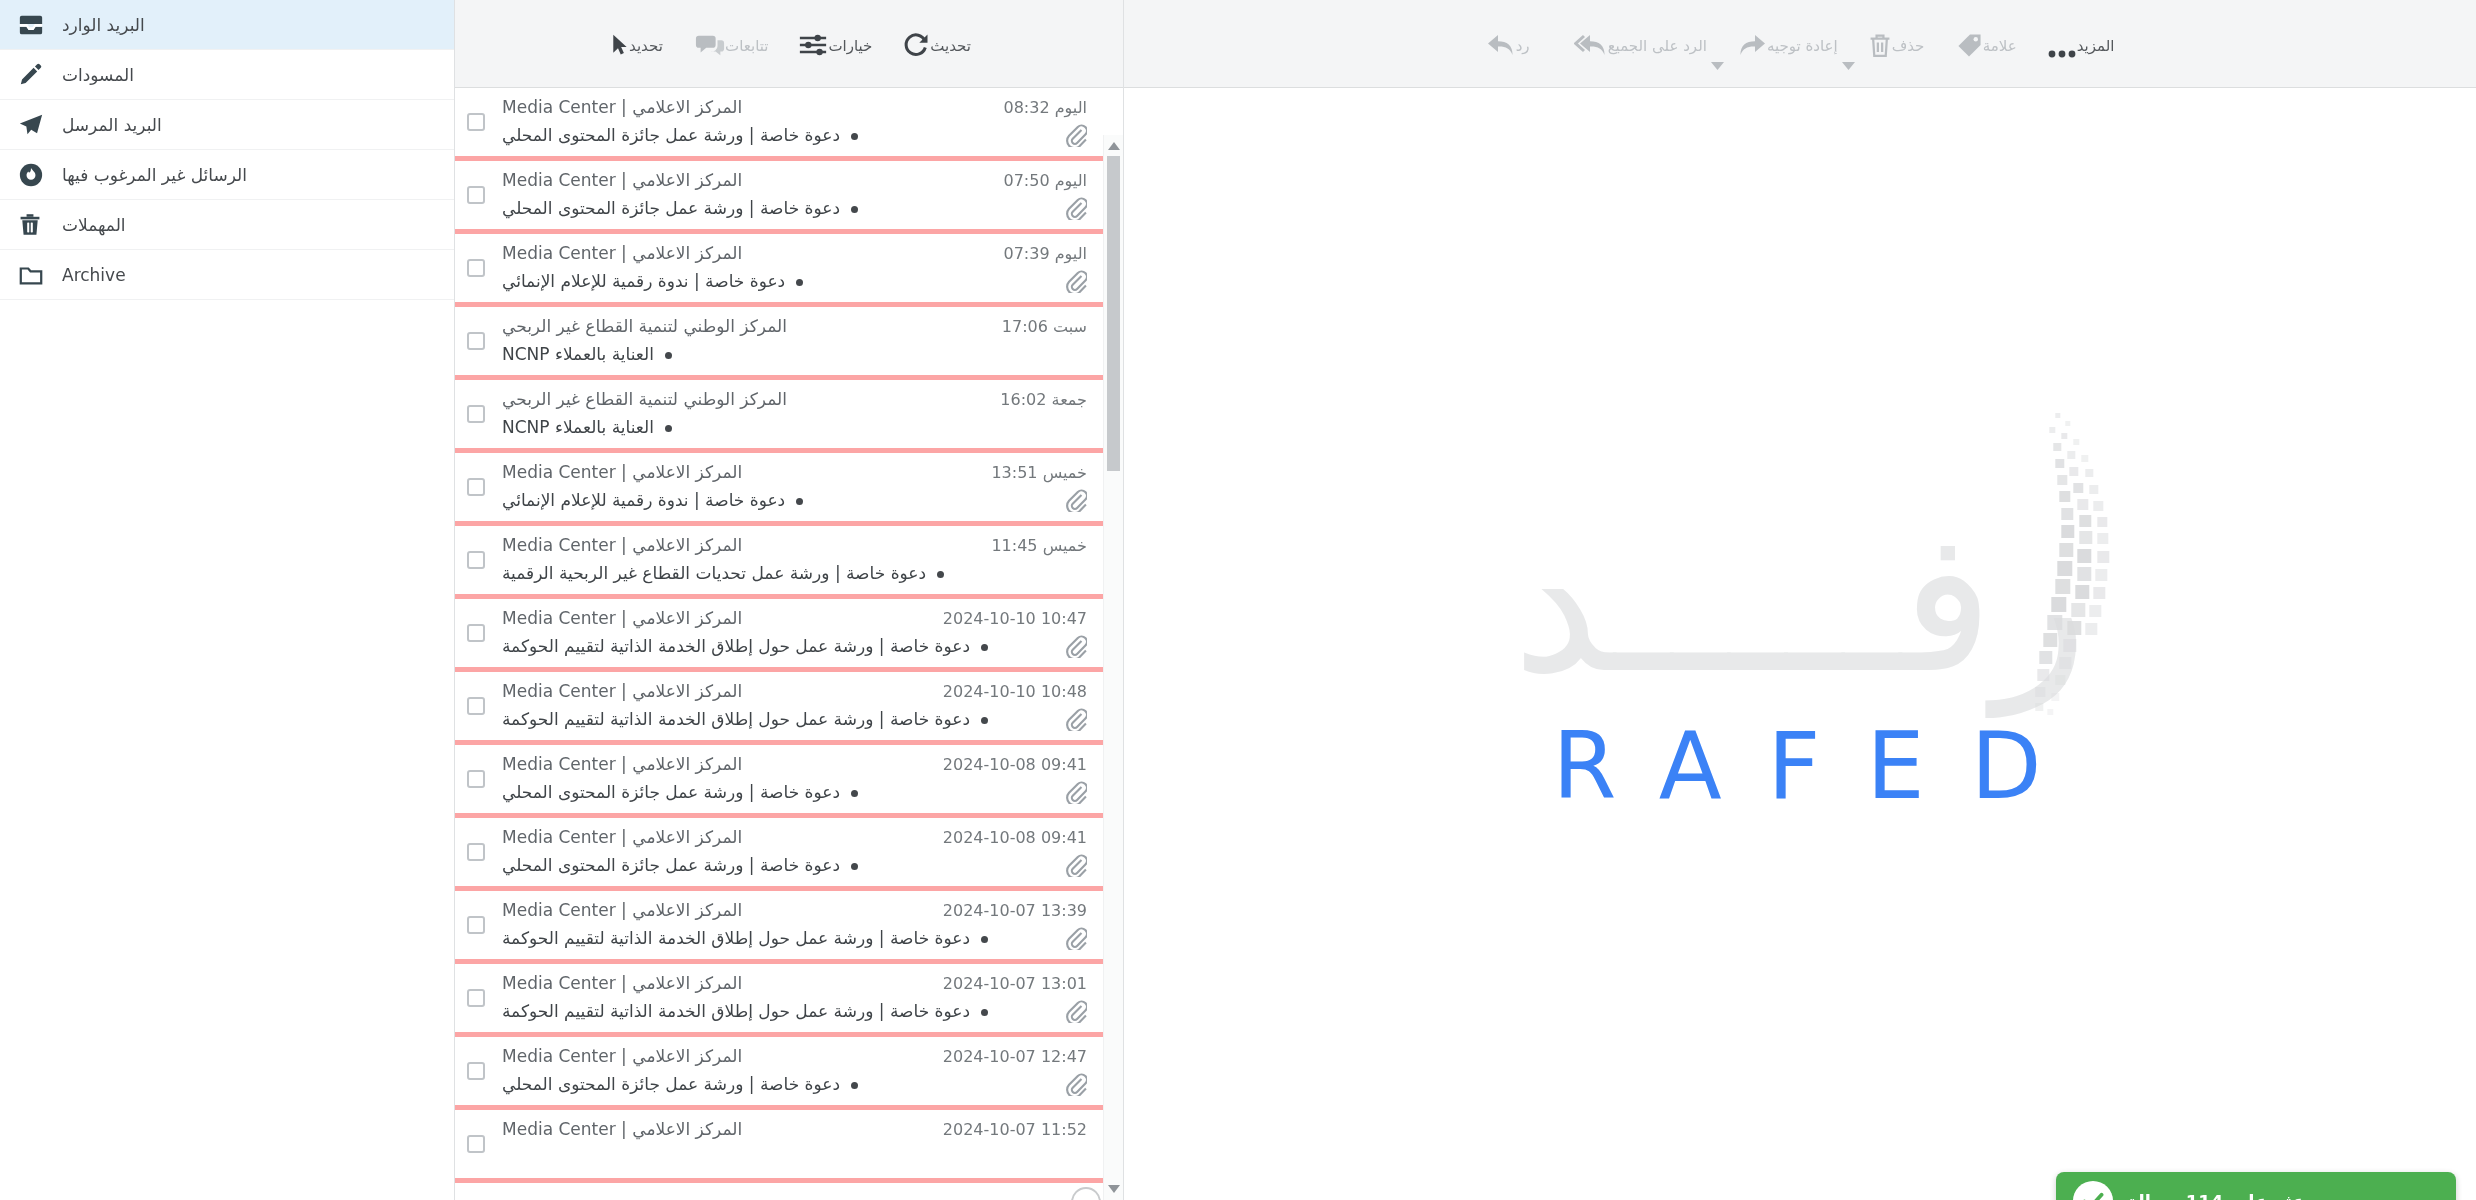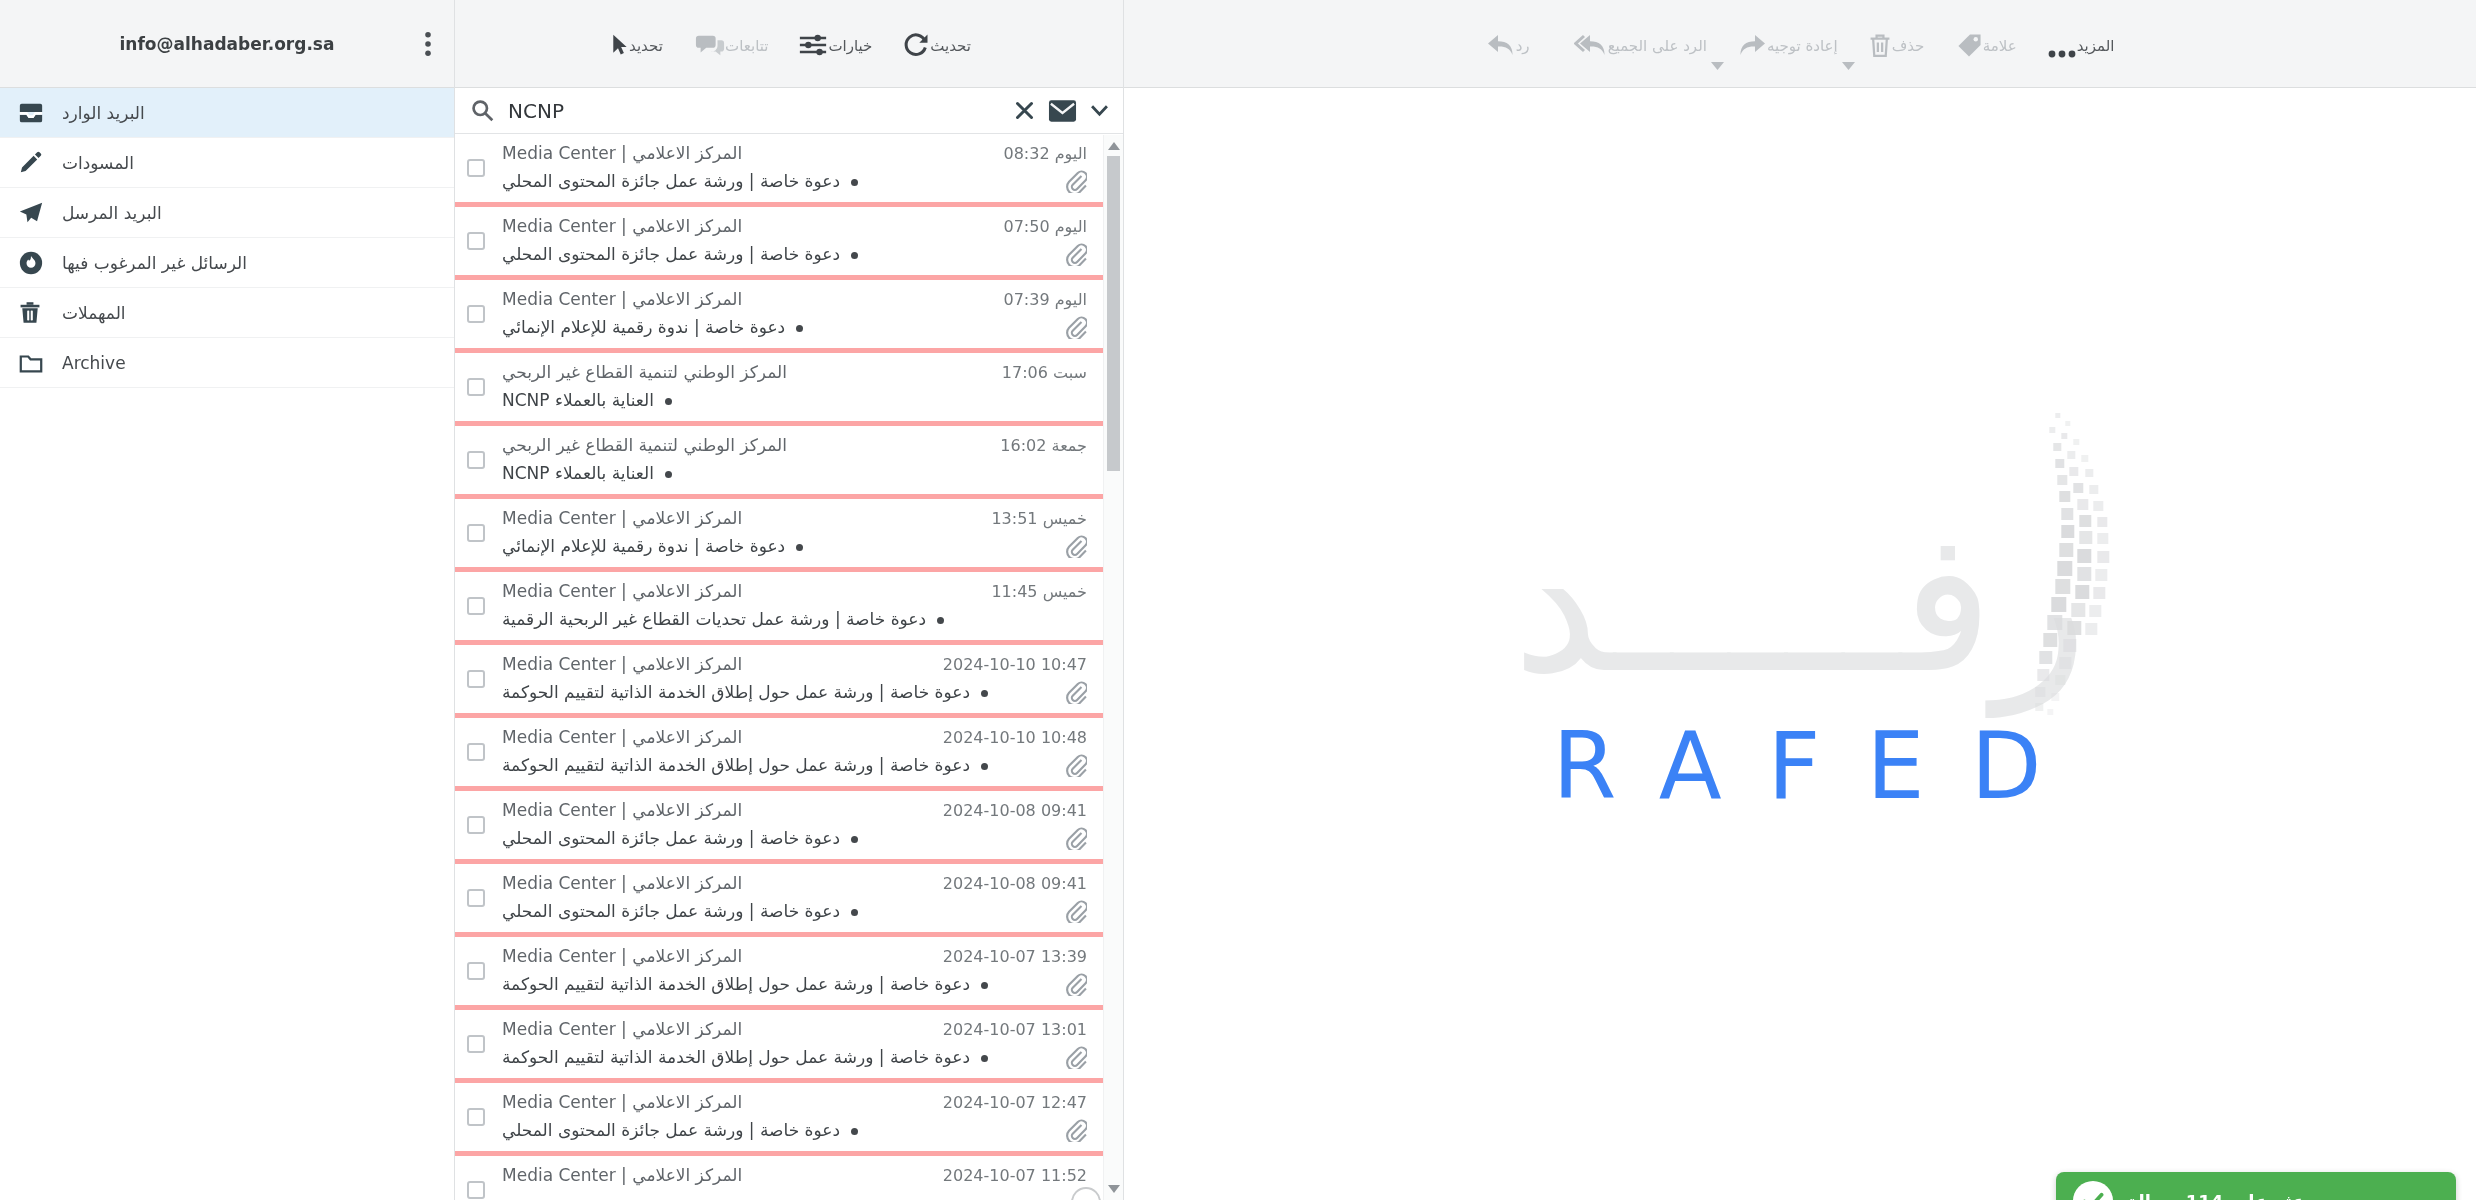--- a/index.html
+++ b/index.html
@@ -70,30 +70,20 @@
            display:flex; align-items:center; padding:0 17px; gap:14px; box-shadow:0 2px 6px rgba(0,0,0,.2); }
   .toast-circle { width:40px; height:40px; border-radius:50%; background:#fff; flex:none; display:flex; align-items:center; justify-content:center; line-height:0; }
   .toast-text { color:#fff; font-size:18px; font-weight:700; direction:rtl; unicode-bidi:isolate; }
 </style>
 </head>
 <body>
 
 <div class="app">
 
   <div class="sidebar">
-    <div class="col-head acct-head">
-      <span class="acct-email">info@alhadaber.org.sa</span>
-      <span class="kebab"><svg width="8" height="26" viewBox="0 0 8 28">
-            <g fill="#4a4f54">
-              <circle cx="4" cy="4" r="3"></circle>
-              <circle cx="4" cy="14" r="3"></circle>
-              <circle cx="4" cy="24" r="3"></circle>
-            </g>
-          </svg></span>
-    </div>
     <div class="folders" id="folders">
         <div class="folder active">
           <span class="f-icon"><svg width="26" height="26" viewBox="0 0 28 28">
               <path fill="#37474f" d="M4 4h20a2 2 0 0 1 2 2v16a2 2 0 0 1-2 2H4a2 2 0 0 1-2-2V6a2 2 0 0 1 2-2zm-2 12h7l2.5 3.5h5L19 16h7v-3H2z" fill-rule="evenodd"></path>
               <path fill="#fff" d="M2 13h7.8l2.4 3.4h3.6L18.2 13H26v3h-7l-2.5 3.5h-5L9 16H2z"></path>
             </svg></span>
                  <span class="f-label">البريد الوارد</span>
         </div>
         <div class="folder">
           <span class="f-icon"><svg width="25" height="25" viewBox="0 0 28 28">
@@ -176,41 +166,20 @@
                   <path d="M23.3 16.5A9.8 9.8 0 1 1 23 10"></path>
                 </g>
                 <path fill="#3f4449" d="M25.5 3.5v8.2h-8.2z"></path>
               </svg>
             </span>
                    <span class="t-label">تحديث</span>
           </div>
         </div>
     </div>
 
-    <div class="search-row">
-      <span class="s-icon"><svg width="25" height="25" viewBox="0 0 28 28">
-            <g fill="none" stroke="#5f6368" stroke-width="3">
-              <circle cx="11.5" cy="11.5" r="7.5"></circle>
-              <path d="M17 17l8 8"></path>
-            </g>
-          </svg></span>
-      <span class="search-query">NCNP</span>
-      <span class="s-icon"><svg width="21" height="21" viewBox="0 0 24 24">
-            <g stroke="#37474f" stroke-width="3.4" stroke-linecap="round">
-              <path d="M4 4l16 16M20 4 4 20"></path>
-            </g>
-          </svg></span>
-      <span class="s-icon"><svg width="29" height="24" viewBox="0 0 30 24">
-            <rect x="1" y="1" width="28" height="22" rx="2.5" fill="#37474f"></rect>
-            <path fill="none" stroke="#f4f5f6" stroke-width="2.4" d="M3 4.5 15 14 27 4.5"></path>
-          </svg></span>
-      <span class="s-icon"><svg width="19" height="13" viewBox="0 0 20 14">
-            <path fill="none" stroke="#37474f" stroke-width="3" d="M2 2.5 10 11l8-8.5"></path>
-          </svg></span>
-    </div>
 
     <div class="rows" id="rows">
         <div class="msg-row">
           <span class="check"></span>
      <span class="msg-main">
        <span class="l1">
          <span class="sender">المركز الاعلامي | Media Center</span>
          <span class="m-date">اليوم 08:32</span>
        </span>
        <span class="l2">

